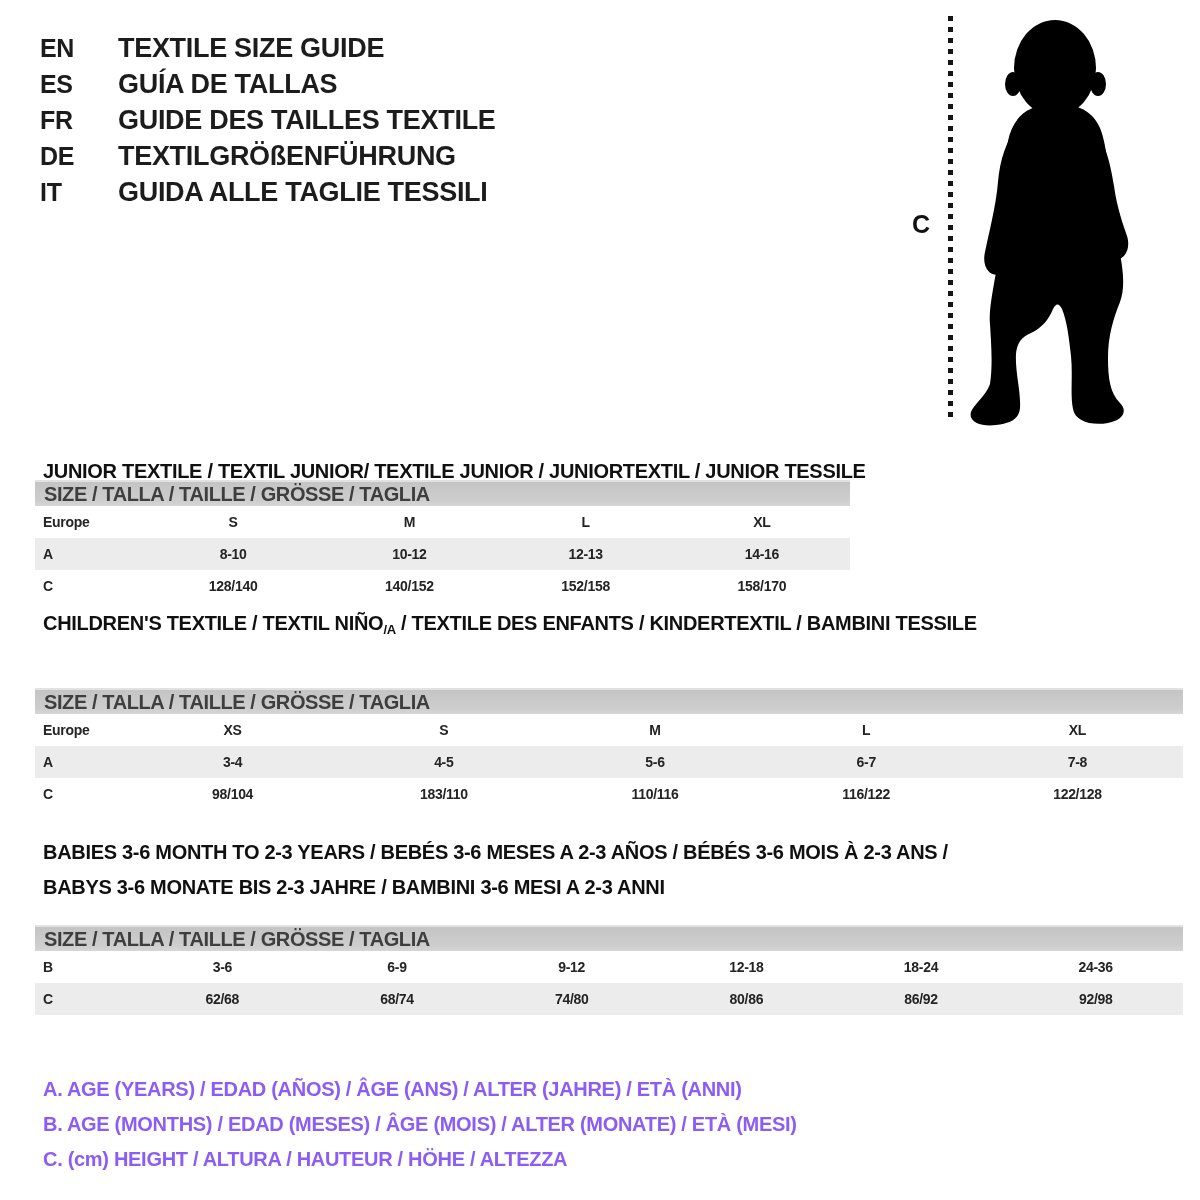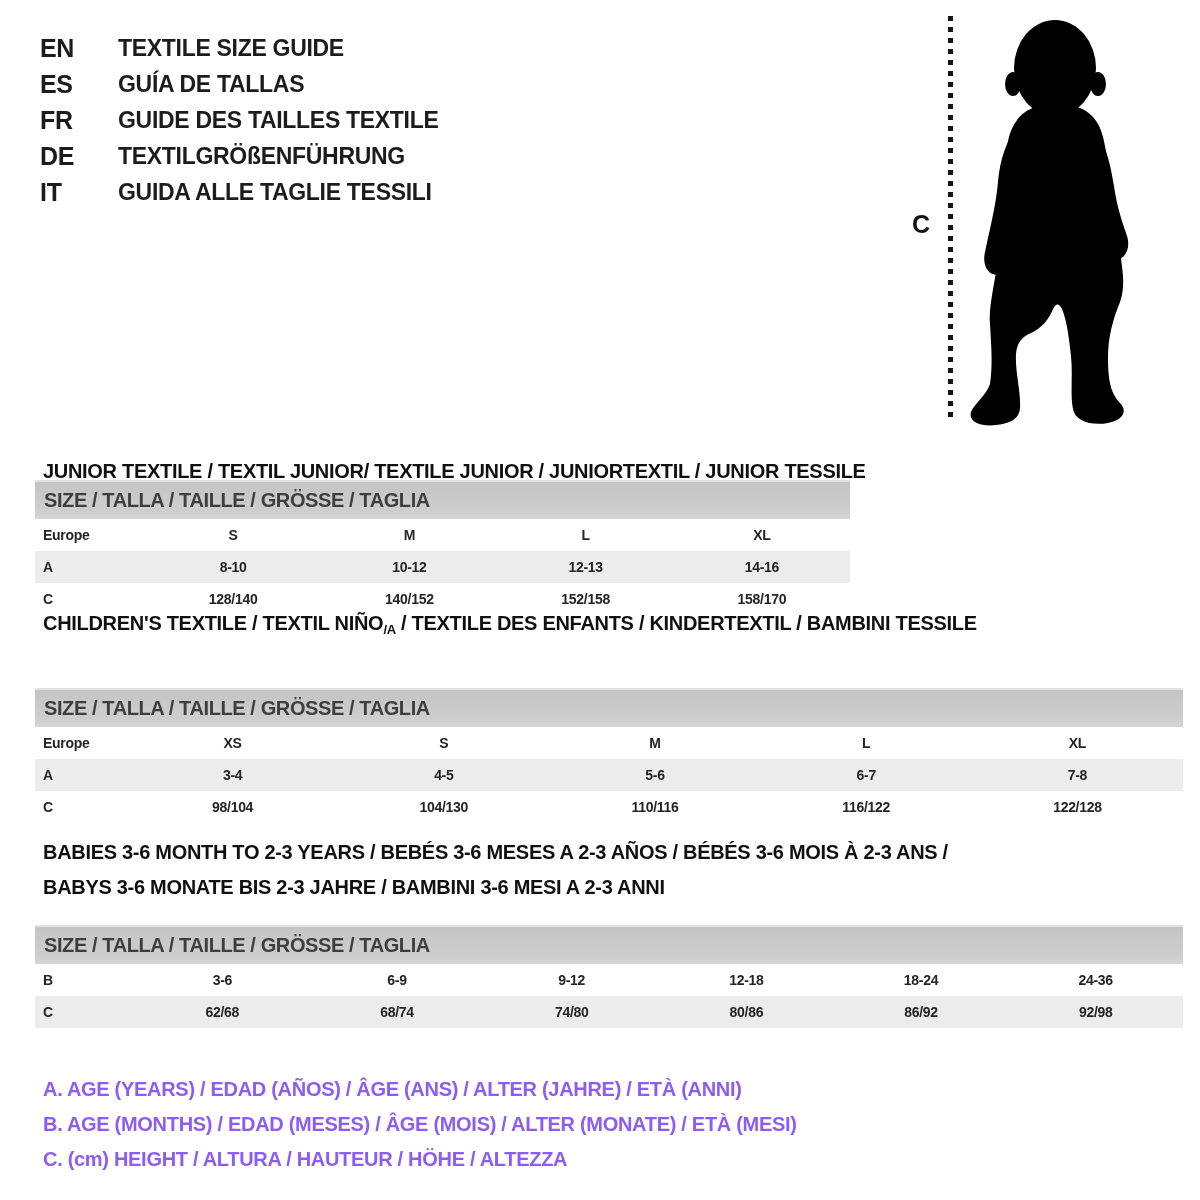--- a/index.html
+++ b/index.html
@@ -5,41 +5,41 @@
   html,body{margin:0;padding:0;}
   body{
     width:1200px;height:1200px;position:relative;background:#ffffff;
     font-family:"Liberation Sans","DejaVu Sans",sans-serif;color:#1c1c1c;
     overflow:hidden;
   }
   
   .lang{position:absolute;left:40px;top:30px;}
   .lang-row{display:flex;height:36px;align-items:center;}
   .lang-code{width:78px;font-size:25px;font-weight:bold;letter-spacing:-0.3px;}
-  .lang-label{font-size:23px;font-weight:bold;letter-spacing:-0.3px;white-space:nowrap;}
+  .lang-label{font-size:27px;font-weight:bold;letter-spacing:-0.3px;white-space:nowrap;}
   
   .measure-line{
     position:absolute;left:948px;top:16px;width:5px;height:402px;
     background:repeating-linear-gradient(180deg,#141414 0 5px,transparent 5px 11px);
   }
   .measure-label{position:absolute;left:912px;top:210px;font-size:25px;font-weight:bold;color:#111;}
   .baby-svg{position:absolute;left:958px;top:12px;}
   
   .sec-title{
     position:absolute;left:43px;font-size:20px;font-weight:bold;color:#101010;
     letter-spacing:-0.3px;white-space:nowrap;line-height:26px;
   }
   .sec-title .sub{font-size:13px;vertical-align:-4px;}
   
   .tbl{position:absolute;left:35px;}
   .tbl-junior{top:480px;width:815px;}
   .tbl-children{top:688px;width:1148px;}
   .tbl-babies{top:925px;width:1148px;}
   .tbar{
-    height:39px;background:linear-gradient(180deg,#c4c4c4,#cecece 80%,#d6d6d6);
+    height:26px;background:linear-gradient(180deg,#c4c4c4,#cecece 80%,#d6d6d6);
     border-top:2px solid #e2e2e2;box-sizing:border-box;
     display:flex;align-items:center;padding-left:9px;
   }
   .tbar-text{font-size:20px;font-weight:bold;color:#3e3e3e;letter-spacing:-0.4px;white-space:nowrap;}
   .trow{display:flex;height:32px;align-items:center;font-weight:bold;font-size:14px;color:#242424;letter-spacing:-0.3px;}
   .trow.band{background:#ececec;}
   .tlabel{width:110px;padding-left:8px;box-sizing:border-box;}
   .tbl-children .tlabel{width:92px;}
   .tbl-babies .tlabel{width:100px;}
   .tcell{flex:1;text-align:center;}
@@ -174,21 +174,21 @@
     <div class="tlabel">A</div>
     <div class="tcell">3-4</div>
     <div class="tcell">4-5</div>
     <div class="tcell">5-6</div>
     <div class="tcell">6-7</div>
     <div class="tcell">7-8</div>
   </div>
   <div class="trow">
     <div class="tlabel">C</div>
     <div class="tcell">98/104</div>
-    <div class="tcell">104/130</div>
+    <div class="tcell">183/110</div>
     <div class="tcell">110/116</div>
     <div class="tcell">116/122</div>
     <div class="tcell">122/128</div>
   </div>
 </section>
 
 <div class="sec-title" style="top:839px;">BABIES 3-6 MONTH TO 2-3 YEARS / BEBÉS 3-6 MESES A 2-3 AÑOS / BÉBÉS 3-6 MOIS À 2-3 ANS /</div>
 <div class="sec-title" style="top:874px;">BABYS 3-6 MONATE BIS 2-3 JAHRE / BAMBINI 3-6 MESI A 2-3 ANNI</div>
 
 <section class="tbl tbl-babies">

